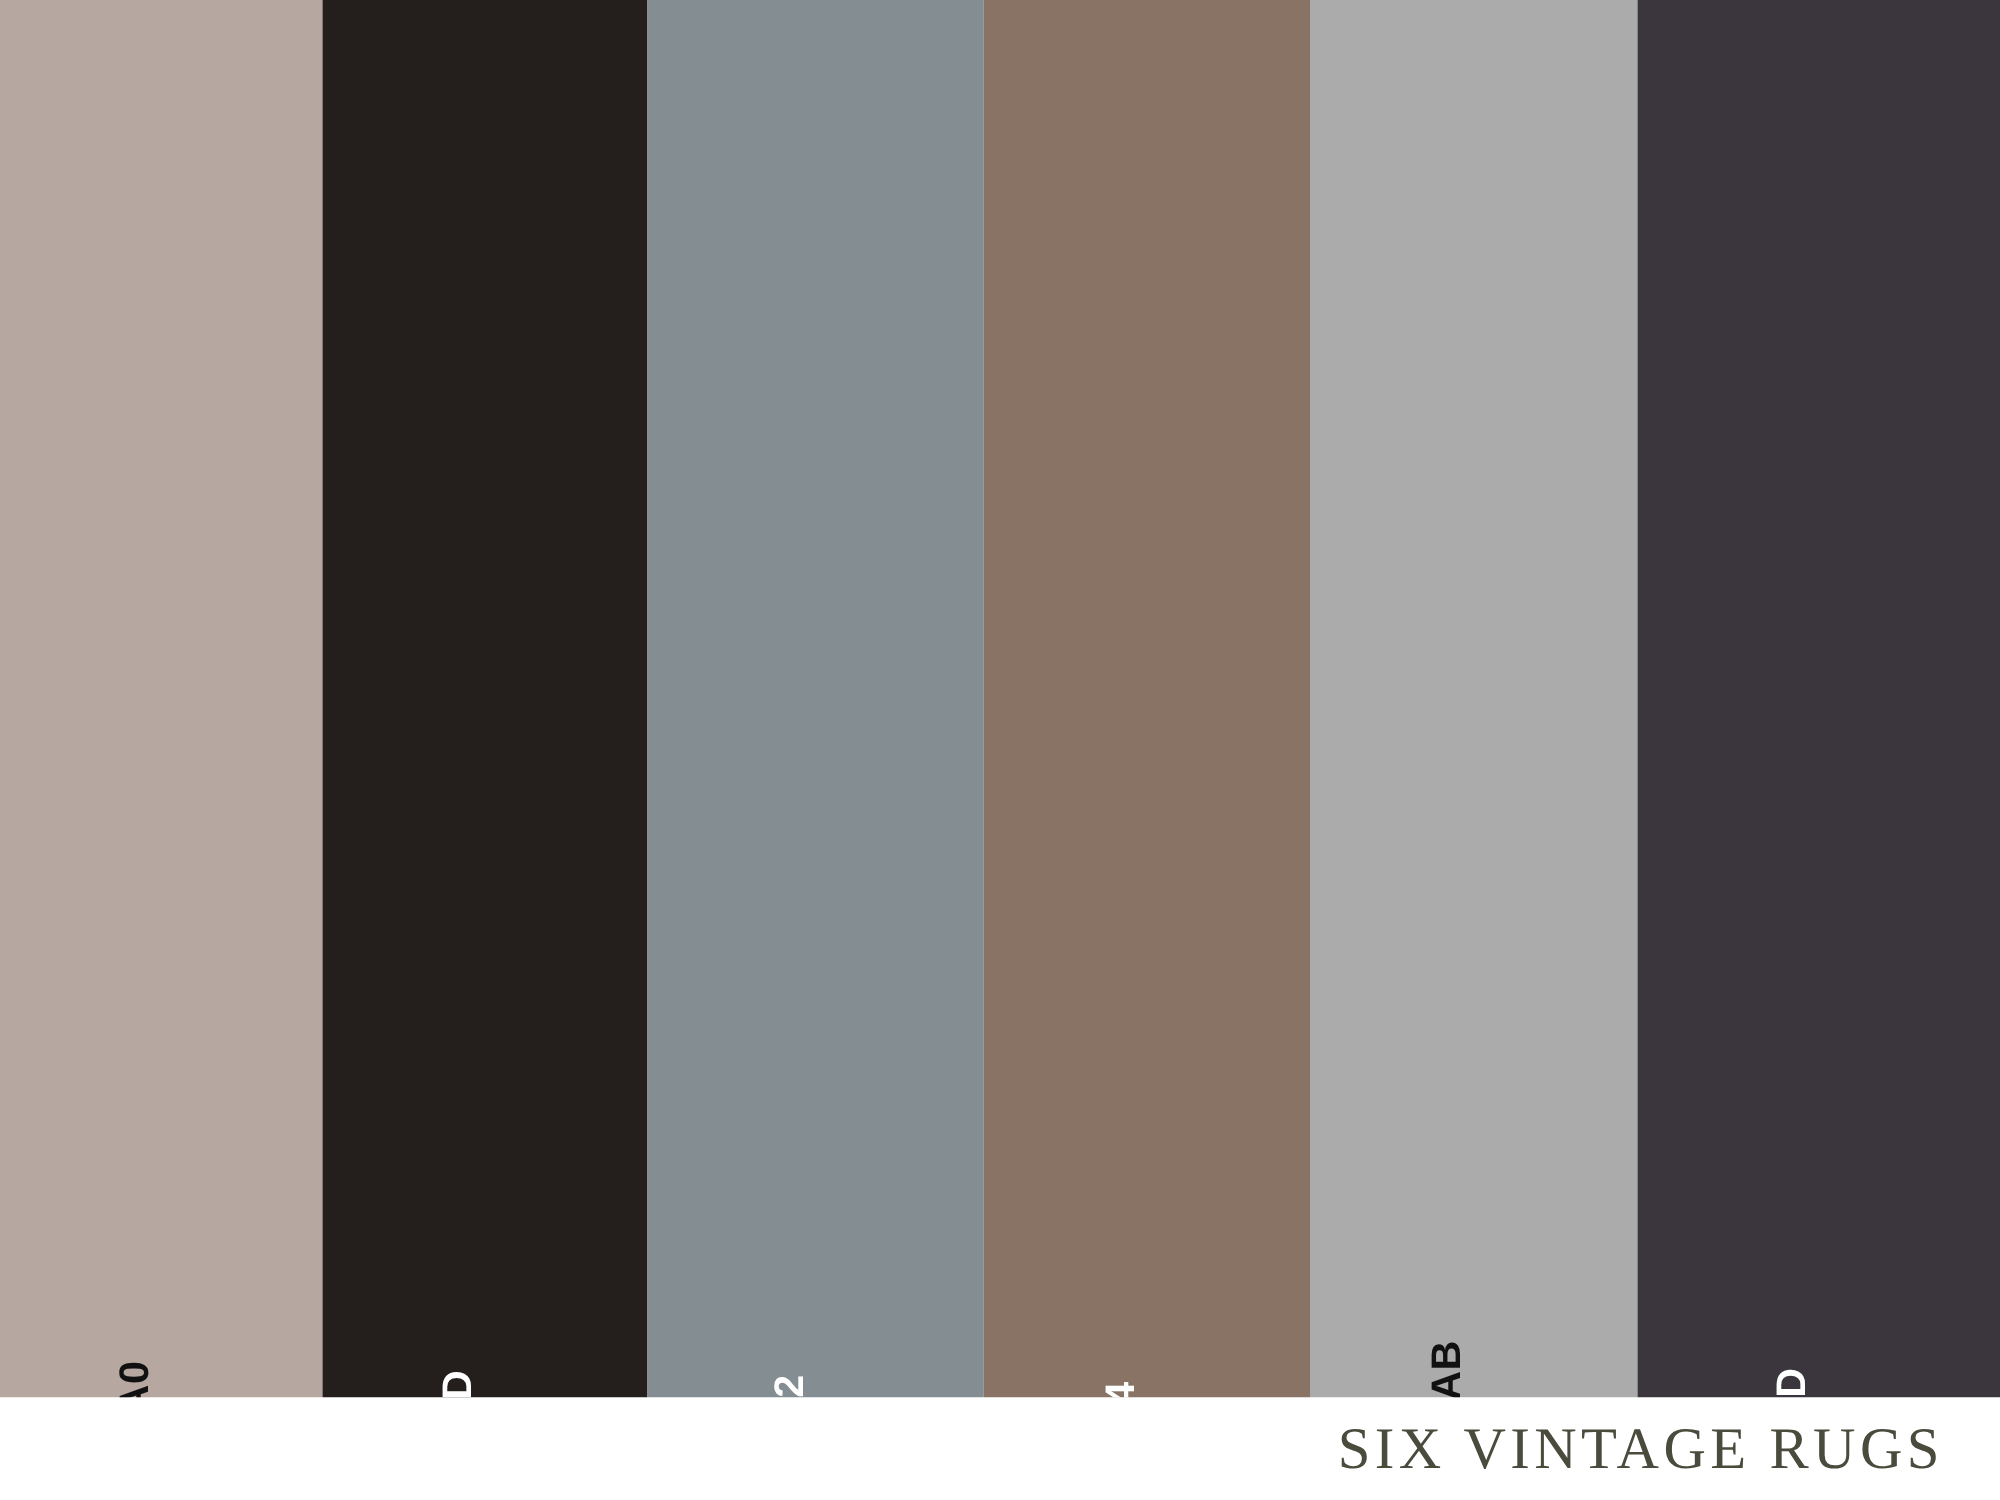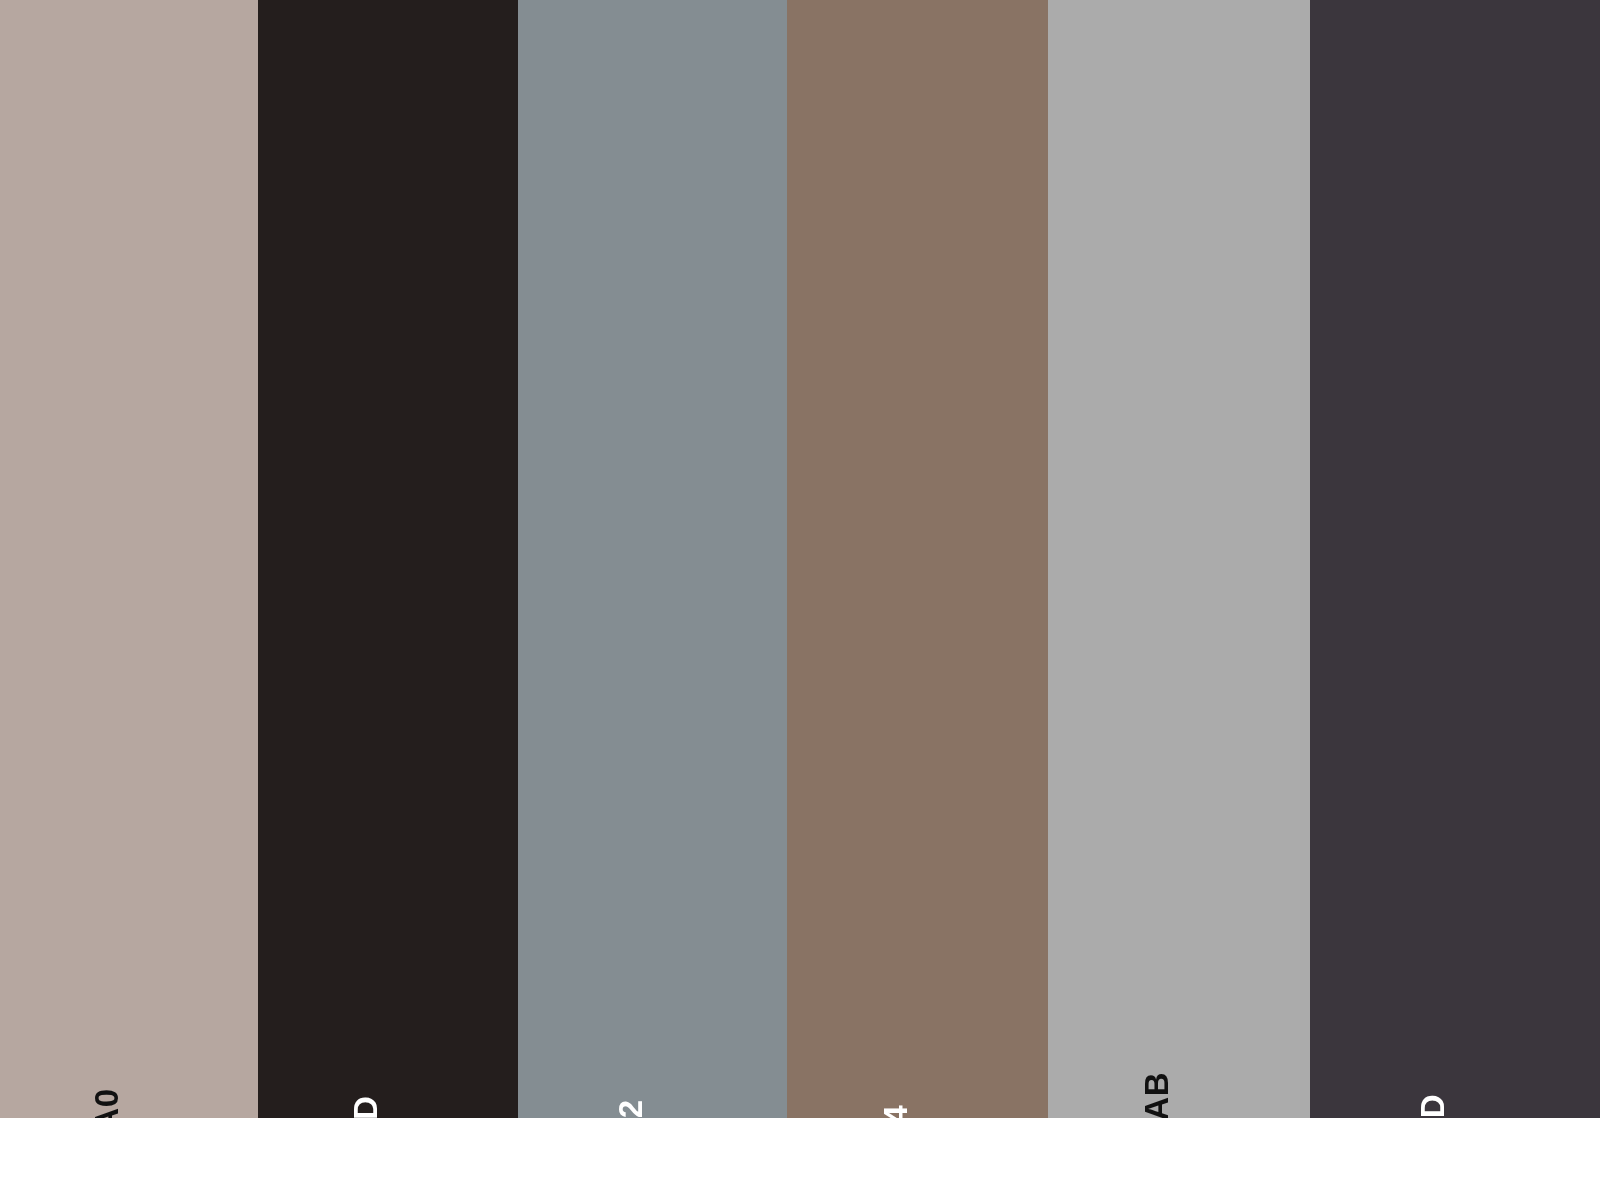--- a/index.html
+++ b/index.html
@@ -133,14 +133,17 @@
     <div class="swatch" id="sw5" style="background: rgb(59, 54, 61); width: 290px; flex: 0 0 290px;">
       <div class="swatch-label-wrap">
         <div class="swatch-label-inner">
           <span class="swatch-hex" style="color: rgb(255, 255, 255); font-family: &quot;Liberation Sans&quot;, sans-serif; font-weight: bold; font-size: 33px; letter-spacing: 0.5px; white-space: nowrap;">3B363D</span>
         </div>
       </div>
     </div>
 
   </div>
 
+  <div id="footer-bar" style="background: rgb(255, 255, 255);">
+    <div id="brand-wordmark" style="color: rgb(74, 75, 60);">SIX VINTAGE RUGS</div>
+  </div>
 
 </div>
 
 </body></html>

